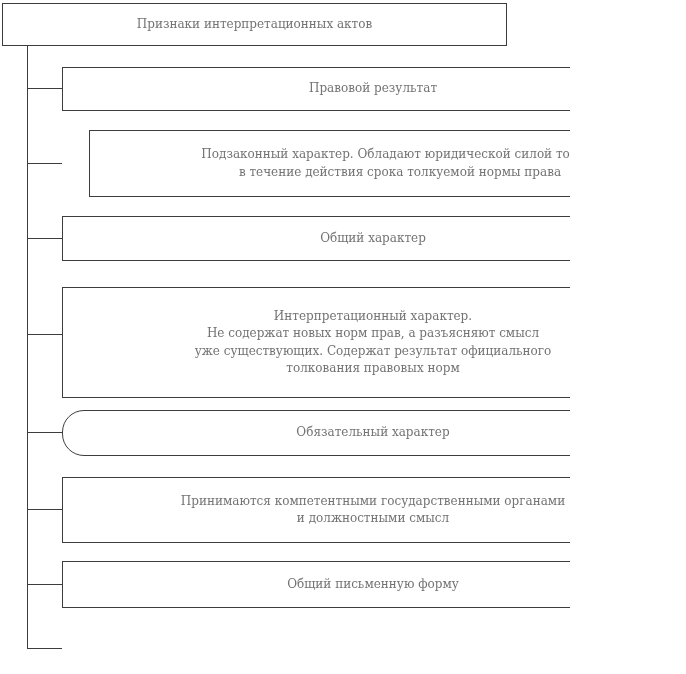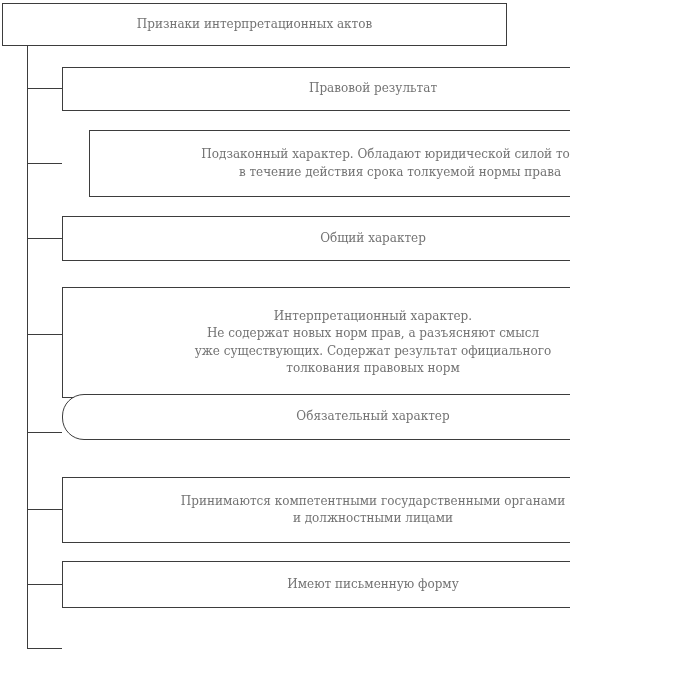--- a/index.html
+++ b/index.html
@@ -40,21 +40,21 @@
     position: absolute;
     left: 28px;
     width: 34px; height: 1px;
     background: #3d3d3d;
   }
   .node { left: 62px; width: 622px; }
   .n1 { top: 67px;  height: 44px; }  .b1 { top: 88px;  }
   .n2 { top: 130px; height: 67px; margin-left: 27px; }  .b2 { top: 163px; }
   .n3 { top: 216px; height: 45px; }  .b3 { top: 238px; }
   .n4 { top: 279px; height: 111px; margin-top: 8px; } .b4 { top: 334px; }
-  .n5 { top: 394px; height: 46px; border-radius: 22px; }  .b5 { top: 432px; }
+  .n5 { top: 410px; height: 46px; border-radius: 22px; }  .b5 { top: 432px; }
   .n6 { top: 477px; height: 66px; }  .b6 { top: 509px; }
   .n7 { top: 561px; height: 47px; }  .b7 { top: 584px; }
   .n8 { top: 625px; height: 48px; }  .b8 { top: 648px; }
 </style>
 </head>
 <body>
 
 <div class="canvas">
 
   <div class="box root">
@@ -88,23 +88,23 @@
   </div>
 
   <div class="branch b5"></div>
   <div class="box node n5">
     <span class="txt">Обязательный характер</span>
   </div>
 
   <div class="branch b6"></div>
   <div class="box node n6">
     <span class="txt">Принимаются компетентными государственными органами
-и должностными лицами</span>
+и должностными смысл</span>
   </div>
 
   <div class="branch b7"></div>
   <div class="box node n7">
-    <span class="txt">Имеют письменную форму</span>
+    <span class="txt">Общий письменную форму</span>
   </div>
 
   <div class="branch b8"></div>
 
 </div>
 
 </body></html>

